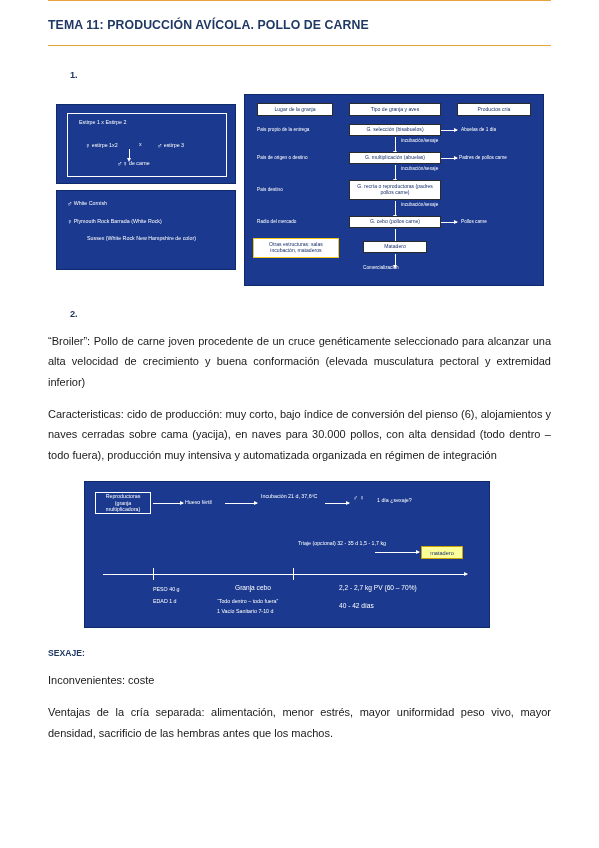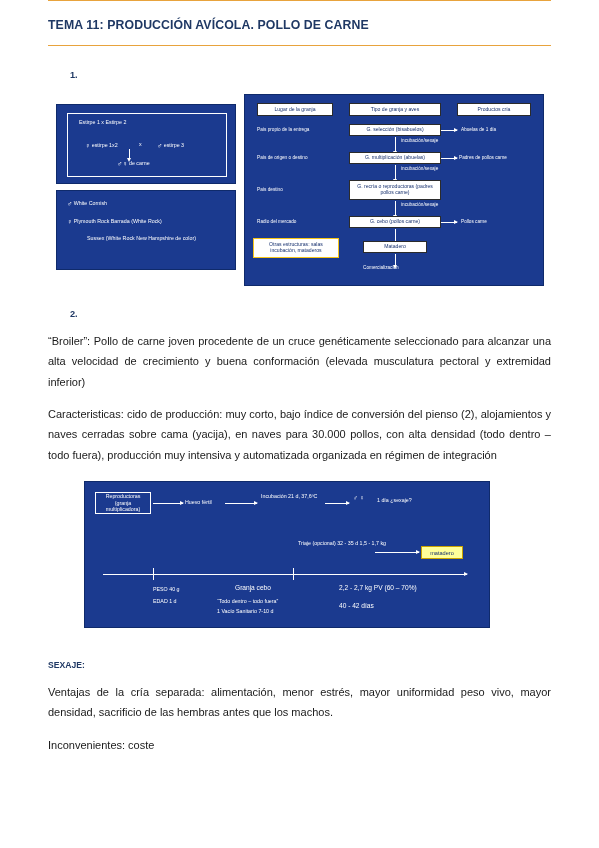--- a/index.html
+++ b/index.html
@@ -308,21 +308,21 @@
         <div class="arrow-v" style="left:150px; top:159px; height:11px;"></div>
         <div class="wtext sm" style="left:118px; top:170px;">Comercialización</div>
       </div>
     </div>
 
     <div class="section-head">
       <span class="section-num">2.</span>
     </div>
 
     <p class="body">“Broiler”: Pollo de carne joven procedente de un cruce genéticamente seleccionado para alcanzar una alta velocidad de crecimiento y buena conformación (elevada musculatura pectoral y extremidad inferior)</p>
-    <p class="body">Caracteristicas: cido de producción: muy corto, bajo índice de conversión del pienso (2), alojamientos y naves cerradas sobre cama (yacija), en naves para 30.000 pollos, con alta densidad (todo dentro – todo fuera), producción muy intensiva y automatizada organizada en régimen de integración</p>
+    <p class="body">Caracteristicas: cido de producción: muy corto, bajo índice de conversión del pienso (6), alojamientos y naves cerradas sobre cama (yacija), en naves para 30.000 pollos, con alta densidad (todo dentro – todo fuera), producción muy intensiva y automatizada organizada en régimen de integración</p>
 
     <div class="diagram2">
       <div class="d2box" style="left:10px; top:10px; width:56px; height:22px;">Reproductoras (granja multiplicadora)</div>
       <div class="arrow-h" style="left:68px; top:21px; width:30px;"></div>
       <div class="d2text" style="left:100px; top:17px;">Huevo fértil</div>
       <div class="arrow-h" style="left:140px; top:21px; width:32px;"></div>
       <div class="d2text" style="left:176px; top:11px; width:60px;">Incubación 21 d, 37,6ºC</div>
       <div class="arrow-h" style="left:240px; top:21px; width:24px;"></div>
       <div class="d2text big" style="left:268px; top:12px;">♂ ♀</div>
       <div class="d2text" style="left:292px; top:15px;">1 día  ¿sexaje?</div>
@@ -339,18 +339,18 @@
       <div class="d2text" style="left:68px; top:116px;">EDAD 1 d</div>
 
       <div class="d2text big" style="left:150px; top:102px;">Granja cebo</div>
       <div class="d2text" style="left:132px; top:116px;">“Todo dentro – todo fuera”</div>
       <div class="d2text" style="left:132px; top:126px;">1 Vacío Sanitario 7-10 d</div>
 
       <div class="d2text big" style="left:254px; top:102px;">2,2 - 2,7 kg PV (60 – 70%)</div>
       <div class="d2text big" style="left:254px; top:120px;">40 - 42 días</div>
     </div>
 
-    <div class="sub-label bold" style="margin-top:32px;">SEXAJE:</div>
+    <div class="sub-label bold" style="margin-top:20px;">SEXAJE:</div>
+    <p class="body">Inconvenientes: coste</p>
     <p class="body">Ventajas de la cría separada: alimentación, menor estrés, mayor uniformidad peso vivo, mayor densidad, sacrificio de las hembras antes que los machos.</p>
-    <p class="body">Inconvenientes: coste</p>
 
   </div>
 </div>
 
 </body></html>

